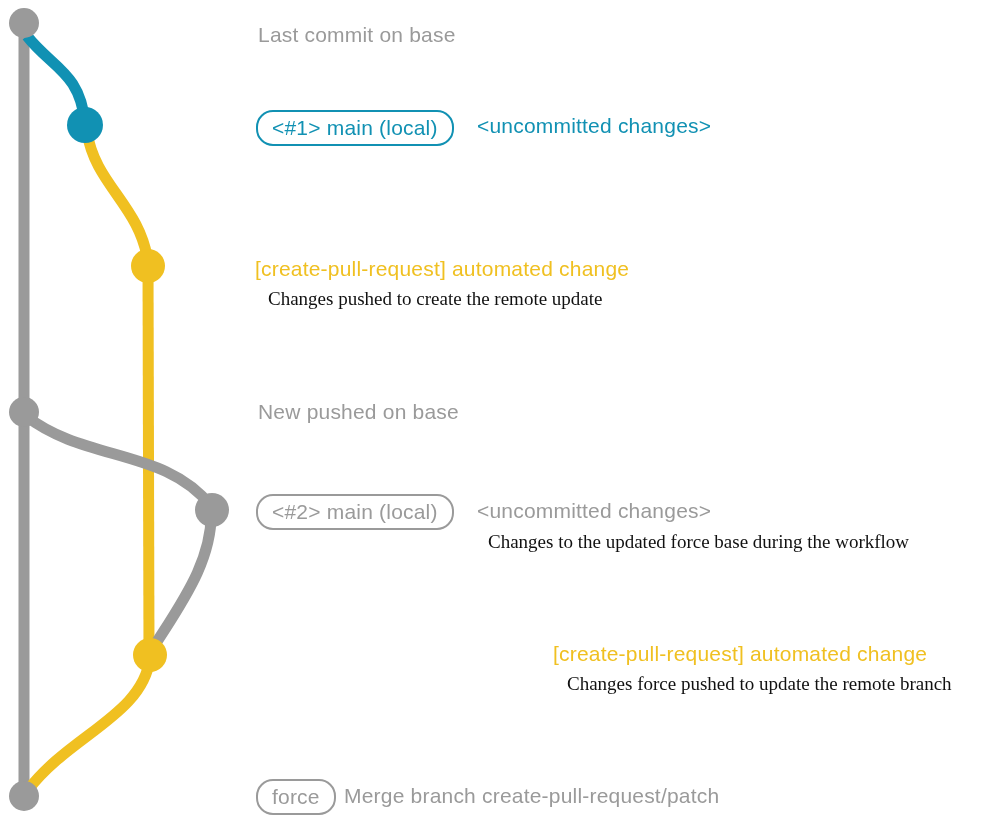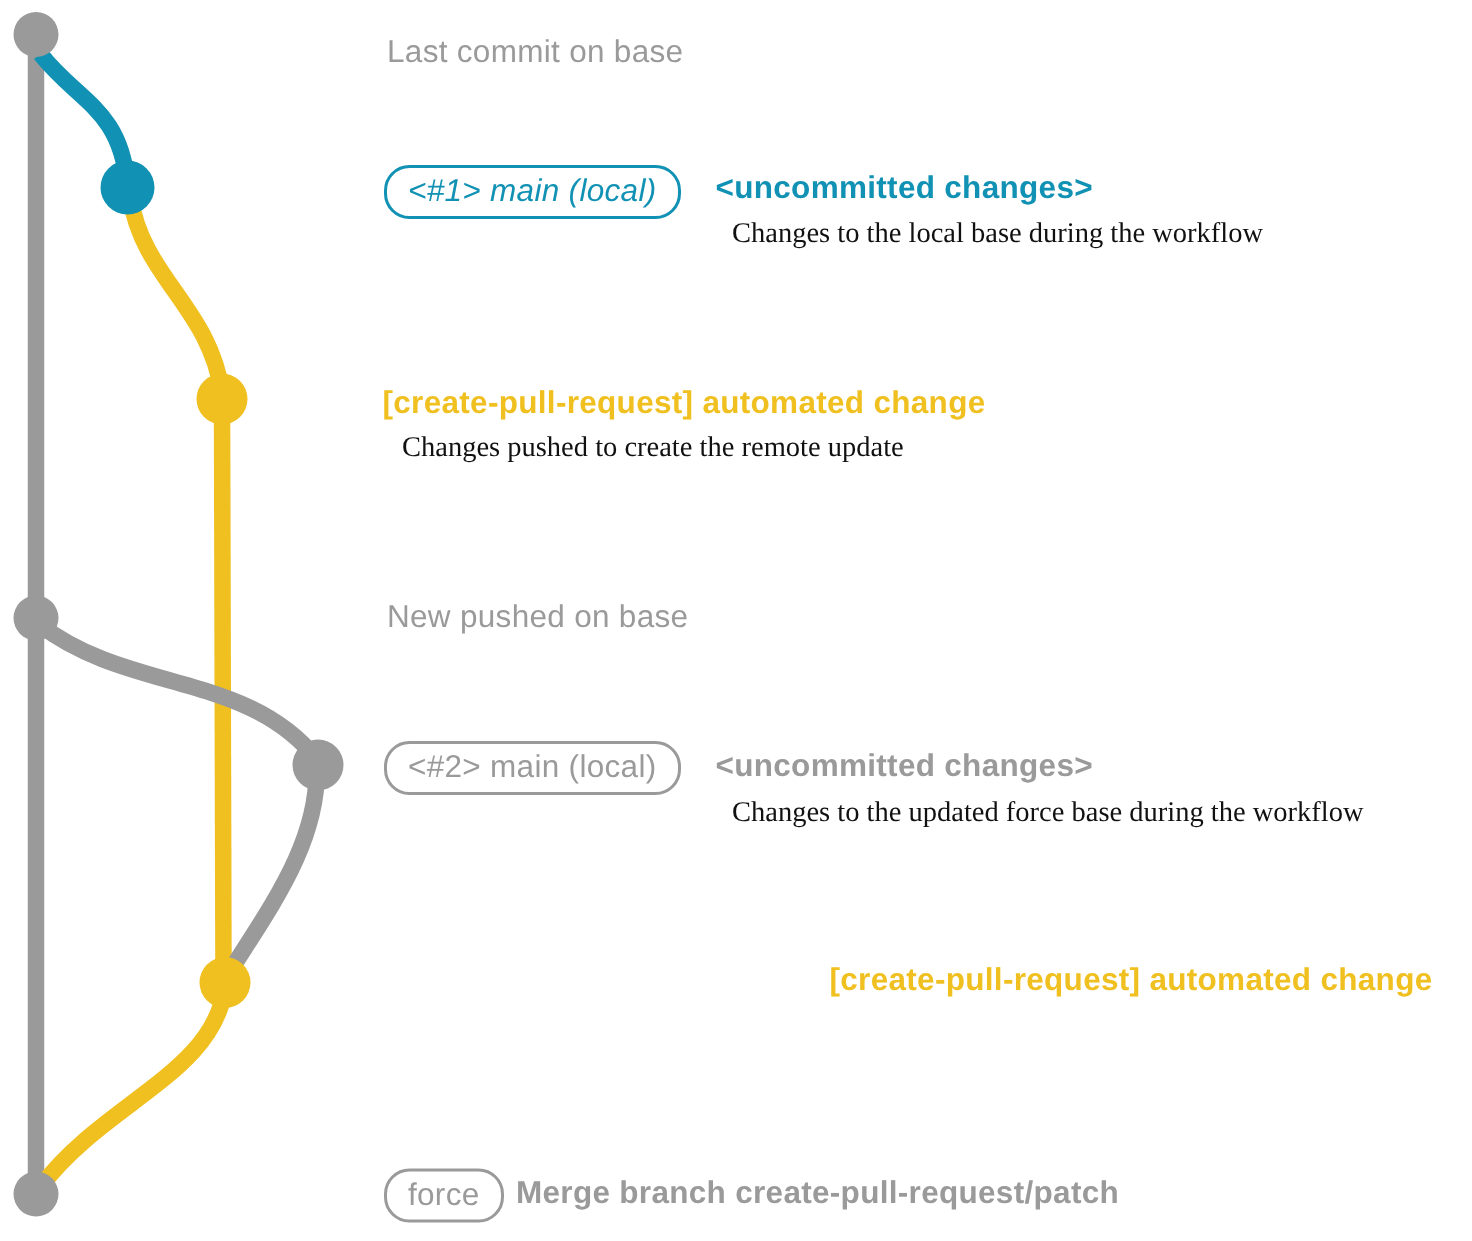--- a/index.html
+++ b/index.html
@@ -39,28 +39,27 @@
   }
   .badge {
     display: inline-block;
     border: 2px solid currentColor;
     border-radius: 17px;
     padding: 3px 14px;
     font-size: 21px;
     line-height: 26px;
     letter-spacing: 0.2px;
   }
-  .badge.teal   { color: var(--teal); font-style: italic; }
+  .badge.teal   { color: var(--teal); }
   .badge.gray   { color: var(--gray); }
   .badge.yellow { color: var(--yellow); }
 
   .heading {
     font-size: 21px;
     letter-spacing: 0.2px;
-    font-weight: bold;
   }
   .heading.teal   { color: var(--teal); }
   .heading.gray   { color: var(--gray); }
   .heading.yellow { color: var(--yellow); }
 
   .desc {
     font-family: "Liberation Serif", serif;
     font-size: 19px;
     color: var(--ink);
   }
@@ -92,29 +91,29 @@
     <circle cx="24" cy="412" r="15" class="fill-gray"></circle>
     <circle cx="212" cy="510" r="17" class="fill-gray"></circle>
     <circle cx="150" cy="655" r="17" class="fill-yellow"></circle>
     <circle cx="24" cy="796" r="15" class="fill-gray"></circle>
   </svg>
 
   <div class="abs note" style="left:258px; top:13px;margin-top:10px;">Last commit on base</div>
 
   <div class="abs badge teal" style="left:256px; top:110px;">&lt;#1&gt; main (local)</div>
   <div class="abs heading teal" style="left:477px; top:114px;">&lt;uncommitted changes&gt;</div>
-  <div class="abs desc" style="left:488px; top:145px;">Changes to the local base during the workflow</div>
 
   <div class="abs heading yellow" style="left:255px; top:257px;">[create-pull-request] automated change</div>
   <div class="abs desc" style="left:268px; top:288px;">Changes pushed to create the remote update</div>
 
   <div class="abs note" style="left:258px; top:400px;">New pushed on base</div>
 
   <div class="abs badge gray" style="left:256px; top:494px;">&lt;#2&gt; main (local)</div>
   <div class="abs heading gray" style="left:477px; top:499px;">&lt;uncommitted changes&gt;</div>
   <div class="abs desc" style="left:488px; top:531px;">Changes to the updated force base during the workflow</div>
 
   <div class="abs heading yellow" style="left:553px; top:642px;">[create-pull-request] automated change</div>
+  <div class="abs desc" style="left:567px; top:673px;">Changes force pushed to update the remote branch</div>
 
   <div class="abs badge gray" style="left:256px; top:779px;">force</div>
   <div class="abs heading gray" style="left:344px; top:784px;">Merge branch create-pull-request/patch</div>
 
 </div>
 
 </body></html>

